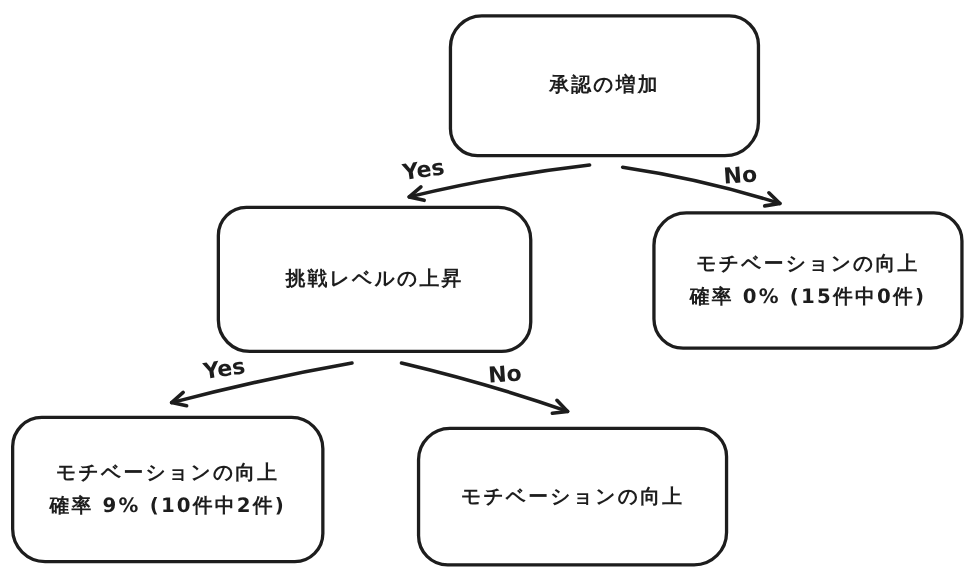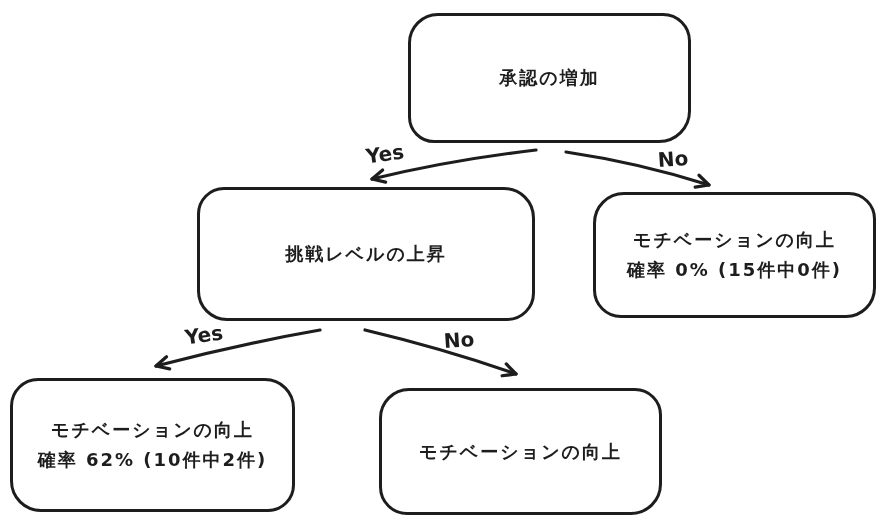--- a/index.html
+++ b/index.html
@@ -35,21 +35,21 @@
   .node .line {
     font-size: 18px;
     font-weight: 600;
     letter-spacing: 2px;
     line-height: 30px;
     white-space: nowrap;
     text-align: center;
   }
   
   .node-root        { left: 408px; top: 13px;  width: 283px; height: 130px; border-radius: 30px 28px 32px 26px; }
-  .node-challenge   { left: 197px; top: 187px; width: 338px; height: 134px; border-radius: 27px 31px 28px 30px; }
+  .node-challenge   { left: 197px; top: 187px; width: 287px; height: 134px; border-radius: 27px 31px 28px 30px; }
   .node-leaf-no     { left: 593px; top: 192px; width: 283px; height: 126px; border-radius: 31px 27px 30px 28px; }
   .node-leaf-yy     { left: 10px;  top: 378px; width: 285px; height: 134px; border-radius: 28px 30px 27px 31px; }
   .node-leaf-yn     { left: 379px; top: 388px; width: 283px; height: 127px; border-radius: 30px 27px 31px 28px; }
 
   .edge-line {
     fill: none;
     stroke: #1d1d1d;
     stroke-width: 3.2;
     stroke-linecap: round;
   }
@@ -91,20 +91,20 @@
     <div class="line">挑戦レベルの上昇</div>
   </div>
 
   <div class="node node-leaf-no">
     <div class="line">モチベーションの向上</div>
     <div class="line">確率 0% (15件中0件)</div>
   </div>
 
   <div class="node node-leaf-yy">
     <div class="line">モチベーションの向上</div>
-    <div class="line">確率 62% (10件中2件)</div>
+    <div class="line">確率 9% (10件中2件)</div>
   </div>
 
   <div class="node node-leaf-yn">
     <div class="line">モチベーションの向上</div>
   </div>
 
 </div>
 
 </body></html>

